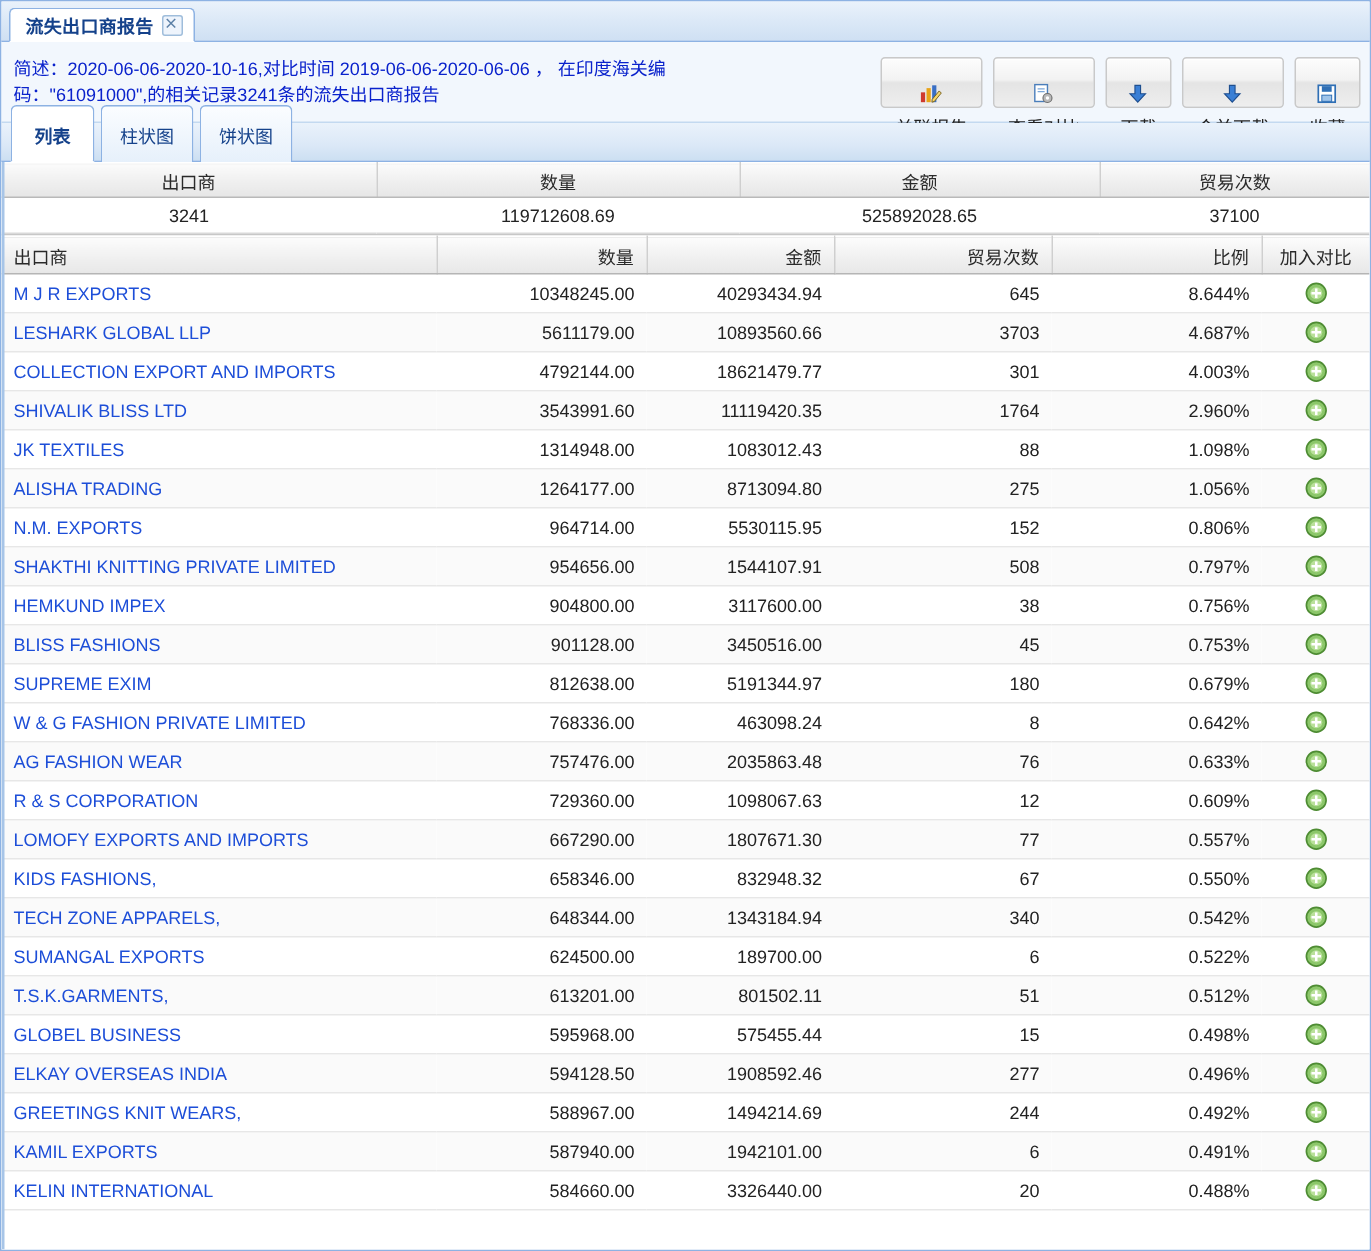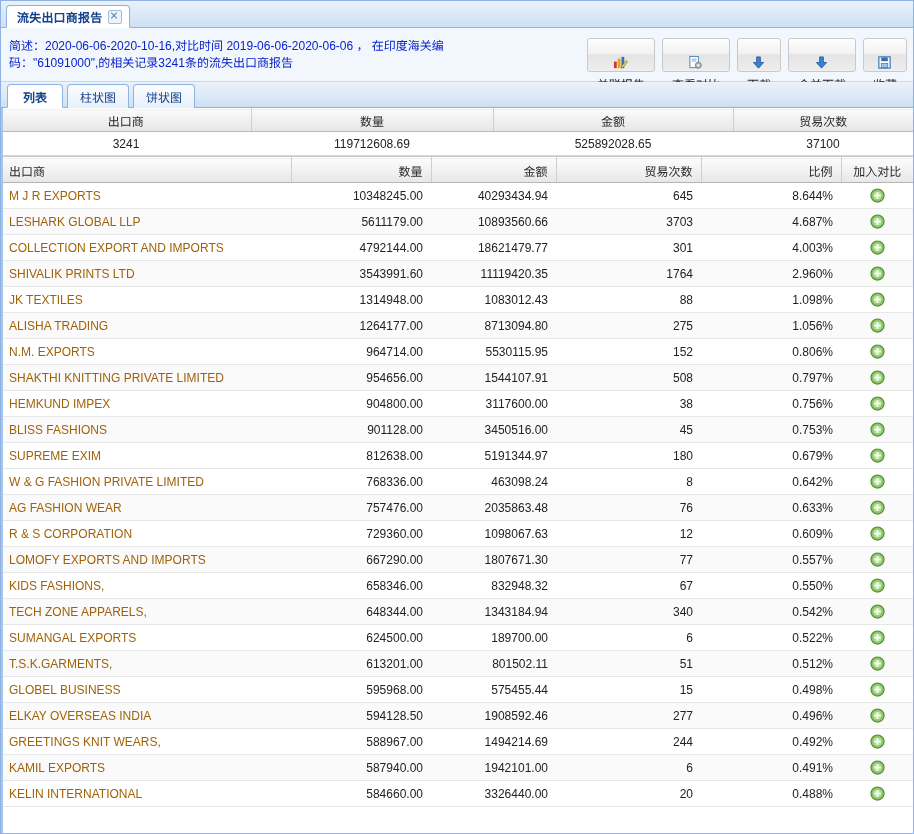--- a/index.html
+++ b/index.html
@@ -91,21 +91,21 @@
 
   
   .subtabs{
     flex:0 0 26px;height:26px;box-sizing:border-box;
     background:linear-gradient(to bottom,#eaf2fb 0%,#dbe8f7 60%,#ccdff2 100%);
     border-bottom:1px solid #8db2e3;
     display:flex;align-items:flex-end;gap:4px;
     padding:0 0 0 6px;
   }
   .subtab{
-    height:24px;box-sizing:border-box;
+    height:38px;box-sizing:border-box;
     display:flex;align-items:center;justify-content:center;
     min-width:56px;padding:0 12px;
     border:1px solid #8db2e3;border-bottom:none;
     border-radius:4px 4px 0 0;
     background:linear-gradient(to bottom,#fbfdff 0%,#e6f0fb 100%);
     color:#15428b;font-size:12px;
     position:relative;top:1px;cursor:pointer;
   }
   .subtab.active{
     background:#ffffff;font-weight:bold;
@@ -158,21 +158,21 @@
   table.detail td{
     height:26px;box-sizing:border-box;
     border-bottom:1px solid #e7e7e7;
     padding:0 8px;color:#222;
     white-space:nowrap;overflow:hidden;text-overflow:ellipsis;
   }
   table.detail tr.odd td{background:#ffffff;}
   table.detail tr.even td{background:#fafafa;}
   td.name{text-align:left;}
   td.name .lnk{
-    color:#a16207;text-decoration:none;cursor:pointer;
+    color:#1d4ed8;text-decoration:none;cursor:pointer;
     font-size:12px;
   }
   td.num{text-align:right;}
   td.act{text-align:center;padding:0;}
 
   .plus-ico{
     width:15px;height:15px;display:inline-block;vertical-align:middle;
     cursor:pointer;
   }
 
@@ -345,21 +345,21 @@
             <td class="num">301</td>
             <td class="num">4.003%</td>
             <td class="act"><svg class="plus-ico" viewBox="0 0 16 16">
                 <circle cx="8" cy="8" r="7" fill="#8cc76a" stroke="#4e8c33" stroke-width="1.2"></circle>
                 <circle cx="8" cy="8" r="4.3" fill="#b9e09a"></circle>
                 <rect x="7.1" y="4.6" width="1.8" height="6.8" fill="#ffffff"></rect>
                 <rect x="4.6" y="7.1" width="6.8" height="1.8" fill="#ffffff"></rect>
               </svg></td>
           </tr>
           <tr class="even">
-            <td class="name"><span class="lnk">SHIVALIK PRINTS LTD</span></td>
+            <td class="name"><span class="lnk">SHIVALIK BLISS LTD</span></td>
             <td class="num">3543991.60</td>
             <td class="num">11119420.35</td>
             <td class="num">1764</td>
             <td class="num">2.960%</td>
             <td class="act"><svg class="plus-ico" viewBox="0 0 16 16">
                 <circle cx="8" cy="8" r="7" fill="#8cc76a" stroke="#4e8c33" stroke-width="1.2"></circle>
                 <circle cx="8" cy="8" r="4.3" fill="#b9e09a"></circle>
                 <rect x="7.1" y="4.6" width="1.8" height="6.8" fill="#ffffff"></rect>
                 <rect x="4.6" y="7.1" width="6.8" height="1.8" fill="#ffffff"></rect>
               </svg></td>

